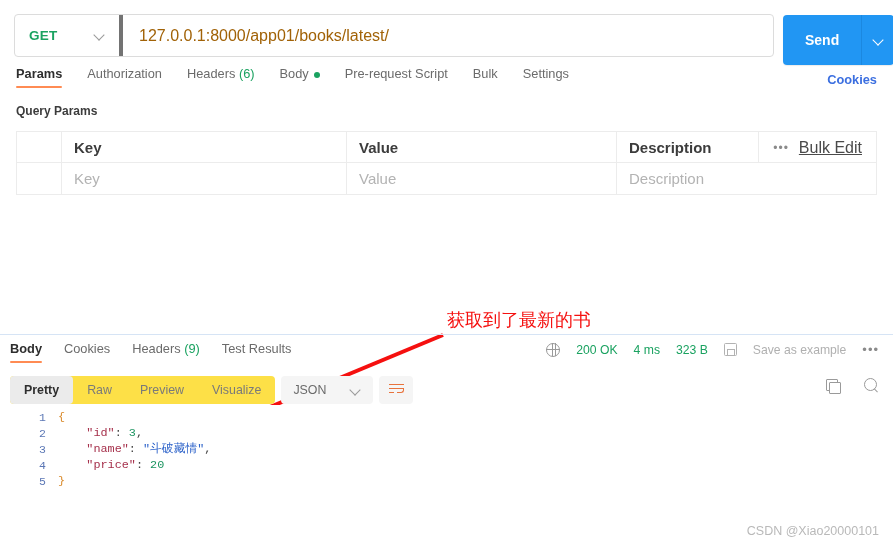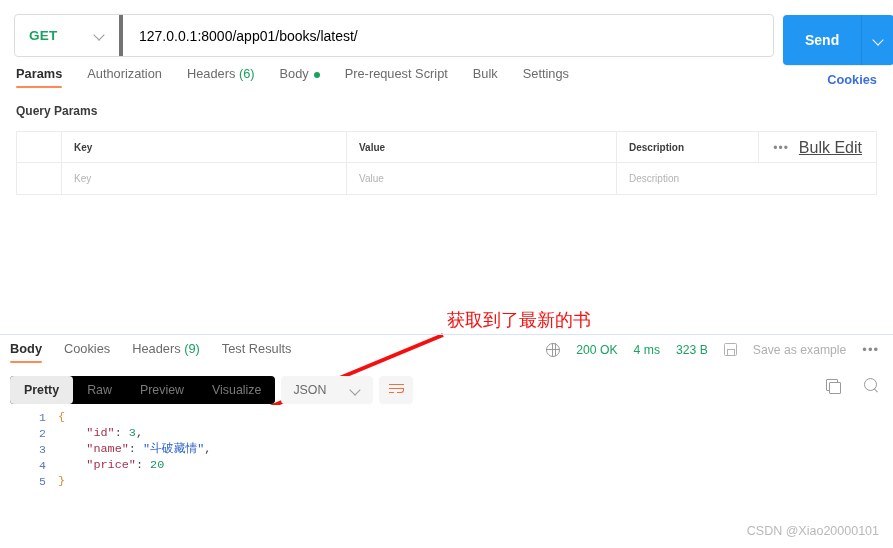--- a/index.html
+++ b/index.html
@@ -15,21 +15,21 @@
   .urlbar { position:absolute; left:14px; top:14px; width:760px; height:43px;
             border:1px solid #dcdcdc; border-radius:4px; display:flex; align-items:center;
             background:#fff; }
   .method { width:108px; height:41px; display:flex; align-items:center; padding:0 14px;
             justify-content:space-between; border-right:4px solid #737373; }
   .method-label { color:#1aa260; font-size:13.5px; font-weight:600; letter-spacing:.2px; }
   .chev { width:11px; height:11px; position:relative; }
   .chev::after { content:""; position:absolute; left:1px; top:1px; width:7px; height:7px;
                  border-right:1.3px solid #9a9a9a; border-bottom:1.3px solid #9a9a9a;
                  transform:rotate(45deg); }
-  .url-input { flex:1; border:none; outline:none; font-size:14px; color:#000000;
+  .url-input { flex:1; border:none; outline:none; font-size:16px; color:#a16207;
                padding:0 16px; font-family:"Liberation Sans", sans-serif; background:transparent; }
 
   .send-wrap { position:absolute; left:783px; top:15px; height:50px; display:flex;
                border-radius:4px; overflow:hidden; box-shadow:0 1px 1px rgba(0,0,0,.08); }
   .send-btn { background:#2196f3; color:#fff; font-size:14px; font-weight:700;
               padding:0 22px; display:flex; align-items:center; border:none; cursor:pointer;
               font-family:"Liberation Sans", sans-serif; }
   .send-caret { background:#2196f3; width:33px; display:flex; align-items:center;
                 justify-content:center; border-left:1px solid #1b88e0; cursor:pointer; }
   .send-caret .chev::after { border-color:#fff; }
@@ -49,21 +49,21 @@
                   color:#3b6fe0; font-weight:600; cursor:pointer; }
 
   
   .qp-title { position:absolute; left:16px; top:104px; font-size:12px; color:#3c3c3c;
               font-weight:700; }
   .qp-table { position:absolute; left:16px; top:131px; width:861px;
               border:1px solid #ececec; border-top:1px solid #ececec; }
   .qp-row { display:flex; height:31px; align-items:center; }
   .qp-row.head { border-bottom:1px solid #ececec; }
   .qp-chk { width:45px; height:31px; border-right:1px solid #ececec; }
-  .qp-c { padding:0 12px; font-size:10px; height:31px; display:flex; align-items:center;
+  .qp-c { padding:0 12px; font-size:15px; height:31px; display:flex; align-items:center;
           border-right:1px solid #ececec; }
   .qp-key { width:285px; }
   .qp-val { width:270px; }
   .qp-desc { flex:1; border-right:none; }
   .qp-row.head .qp-c { color:#3c3c3c; font-weight:700; }
   .qp-row.body .qp-c { color:#b3b3b3; }
   .bulk { position:absolute; right:0; top:0; height:31px; display:flex; align-items:center;
           gap:10px; padding:0 14px; border-left:1px solid #ececec; }
   .dots { letter-spacing:1px; color:#8a8a8a; font-size:12px; cursor:pointer; }
   .bulk-label { font-size:16px; color:#4a4a4a; cursor:pointer;text-decoration:underline; }
@@ -90,21 +90,21 @@
   .stat { font-size:12.2px; color:#1aa260; }
   .save-icon { width:13px; height:13px; border:1.2px solid #b2b2b2; border-radius:1.5px;
                position:relative; }
   .save-icon::after { content:""; position:absolute; left:2.5px; bottom:0; width:6px; height:5px;
                       border:1.2px solid #b2b2b2; border-bottom:none; }
   .save-label { font-size:12.2px; color:#b0b0b0; cursor:pointer; }
   .more-dots { font-size:13px; color:#8a8a8a; letter-spacing:1px; cursor:pointer; }
 
   .fmt-bar { position:absolute; left:10px; top:376px; height:28px; display:flex;
              align-items:center; gap:6px; }
-  .seg { display:flex; background:#000000; border-radius:4px; height:28px; align-items:center; }
+  .seg { display:flex; background:#fde047; border-radius:4px; height:28px; align-items:center; }
   .seg-btn { font-size:12.4px; color:#7a7a7a; padding:0 14px; height:28px; display:flex;
              align-items:center; border-radius:4px; cursor:pointer; }
   .seg-btn.active { background:#ebebeb; color:#2e2e2e; font-weight:600; }
   .json-pill { background:#f5f5f5; border-radius:4px; height:28px; display:flex;
                align-items:center; gap:24px; padding:0 12px; cursor:pointer; }
   .json-label { font-size:12.4px; color:#6b6b6b; }
   .wrap-pill { background:#f5f5f5; border-radius:4px; height:28px; width:34px;
                display:flex; align-items:center; justify-content:center; cursor:pointer; }
   .wrap-icon { width:15px; height:12px; position:relative; }
   .wrap-icon i { position:absolute; left:0; height:0; border-top:1.5px solid #e8733d;

